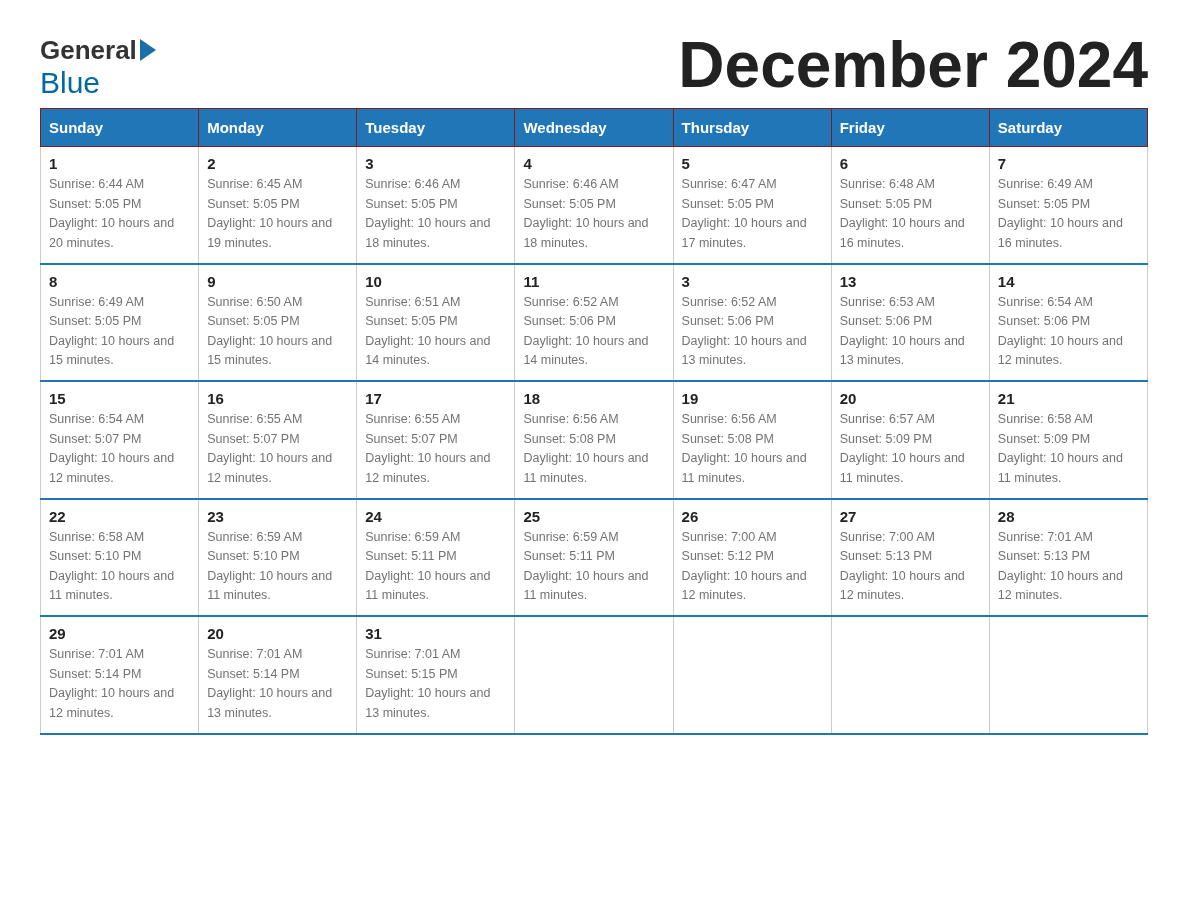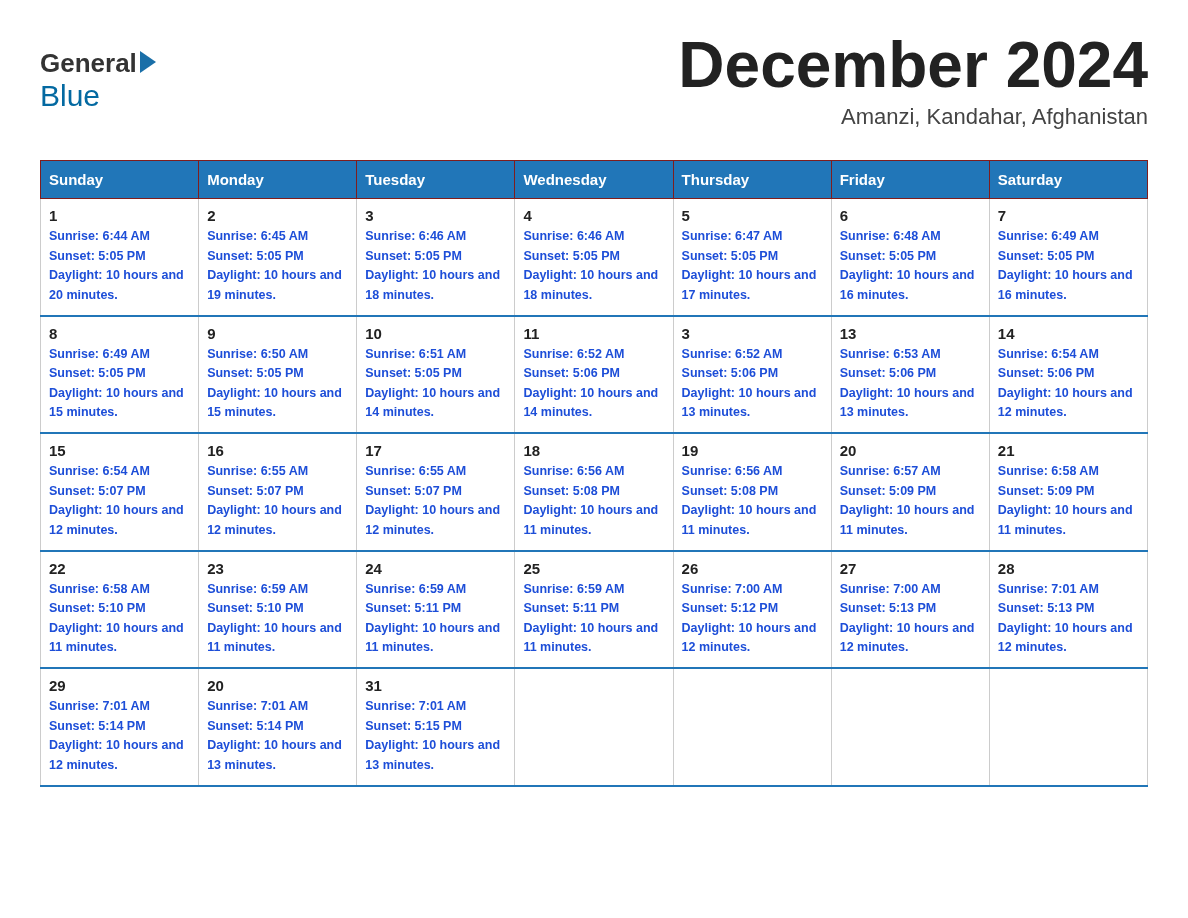--- a/index.html
+++ b/index.html
@@ -6,22 +6,22 @@
     body {
       font-family: Arial, sans-serif;
       background: #fff;
       padding: 30px 40px;
       width: 1188px;
       min-height: 918px;
     }
     .header-row {
       display: flex;
       justify-content: space-between;
-      align-items: center;
-      margin-bottom: 30px;
+      align-items: flex-end;
+      margin-bottom: 8px;
     }
     .title-block {
       text-align: right;
     }
     .month-title {
       font-size: 64px;
       font-weight: bold;
       color: #222;
       line-height: 1.1;
     }
@@ -58,22 +58,21 @@
     }
     .day-number {
       font-size: 15px;
       font-weight: bold;
       margin-bottom: 3px;
       display: block;
     }
     .day-info {
       font-size: 12.5px;
       line-height: 1.55;
-      color: #1d4ed8;
-      font-weight: bold;
+      color: #737373;
     }
     td.empty {
       background: #fff;
     }
     .logo-wrapper {
       display: flex;
       flex-direction: column;
       align-items: flex-start;
     }
     .logo-line1 {
@@ -99,21 +98,20 @@
     <div class="logo-line1">
       <span style="font-size:26px;font-weight:bold;color:#333;font-family:Arial,sans-serif;">General</span>
       <span class="triangle-right"></span>
     </div>
     <div>
       <span style="font-size:30px;font-weight:normal;color:#0369a1;font-family:Arial,sans-serif;">Blue</span>
     </div>
   </div>
   <div class="title-block">
     <div class="month-title">December 2024</div>
-    <div class="location-title">Amanzi, Kandahar, Afghanistan</div>
   </div>
 </div>
 
 <table>
   <thead>
     <tr>
       <th>Sunday</th>
       <th>Monday</th>
       <th>Tuesday</th>
       <th>Wednesday</th>

